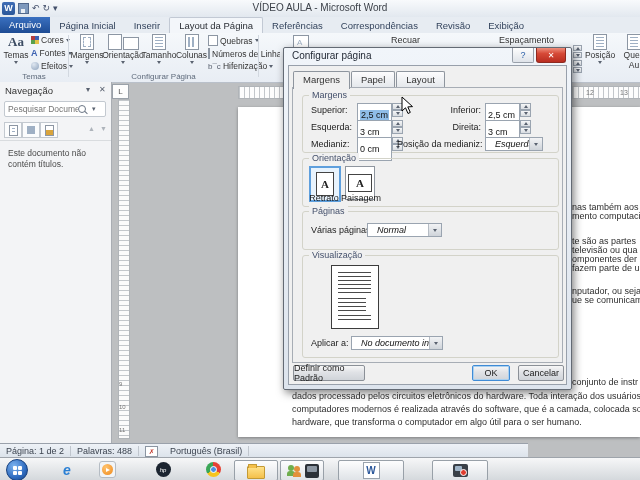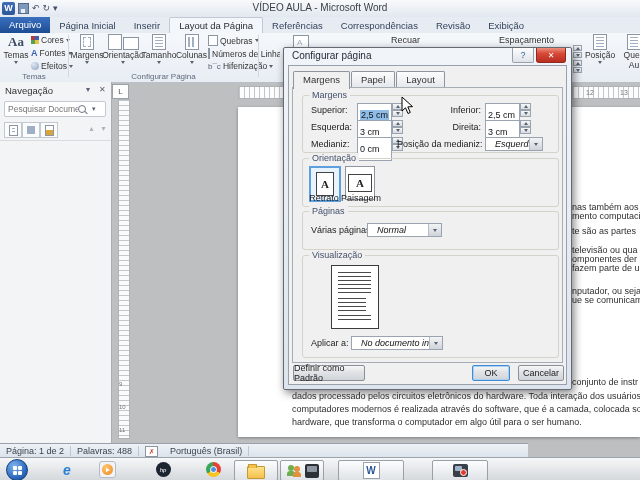--- a/index.html
+++ b/index.html
@@ -331,32 +331,33 @@
           <i style="background:#9fb0c4;"></i>
           <i style="background:#9fb0c4;"></i>
         </span>
       </div>
     <div class="abs navtab" style="left:40px;">
         <span class="icpage" style="width:7px;height:9px;background:linear-gradient(#fff 50%,#d9a43c 50%);"></span>
       </div>
     <div class="abs" style="left:88px;top:43px;font-size:7px;color:#aeb4bb;">▲</div>
     <div class="abs" style="left:100px;top:43px;font-size:7px;color:#aeb4bb;">▼</div>
     <div class="abs navsep"></div>
+    <div class="abs navmsg" style="top:66px;">Este documento não contém títulos.</div>
   </div>
 
   <div class="abs vrcap"></div>
   <div class="abs vruler"></div>
   <div class="abs vrnum" style="top:381px;">9</div>
   <div class="abs vrnum" style="top:404px;">10</div>
   <div class="abs vrnum" style="top:427px;">11</div>
   <div class="abs page"></div>
 
   <div class="abs docline" style="left:572px;top:202px;">nas também aos</div>
   <div class="abs docline" style="left:572px;top:211px;">mento computaci</div>
-  <div class="abs docline" style="left:572px;top:226px;">te são as partes</div>
+  <div class="abs docline" style="left:572px;top:236px;">te são as partes</div>
   <div class="abs docline" style="left:572px;top:245px;">televisão ou qua</div>
   <div class="abs docline" style="left:572px;top:254px;">omponentes der</div>
   <div class="abs docline" style="left:572px;top:263px;">fazem parte de u</div>
   <div class="abs docline" style="left:572px;top:286px;">nputador, ou seja</div>
   <div class="abs docline" style="left:572px;top:295px;">ue se comunicam</div>
   <div class="abs docline" style="left:572px;top:377px;">conjunto de instr</div>
   <div class="abs docline" style="left:292px;top:391px;width:348px;overflow:hidden;">dados processado pelos circuitos eletrônicos do hardware. Toda interação dos usuários</div>
   <div class="abs docline" style="left:292px;top:404px;width:348px;overflow:hidden;">computadores modernos é realizada através do software, que é a camada, colocada sob</div>
   <div class="abs docline" style="left:292px;top:417px;width:348px;overflow:hidden;">hardware, que transforma o computador em algo útil para o ser humano.</div>
 

